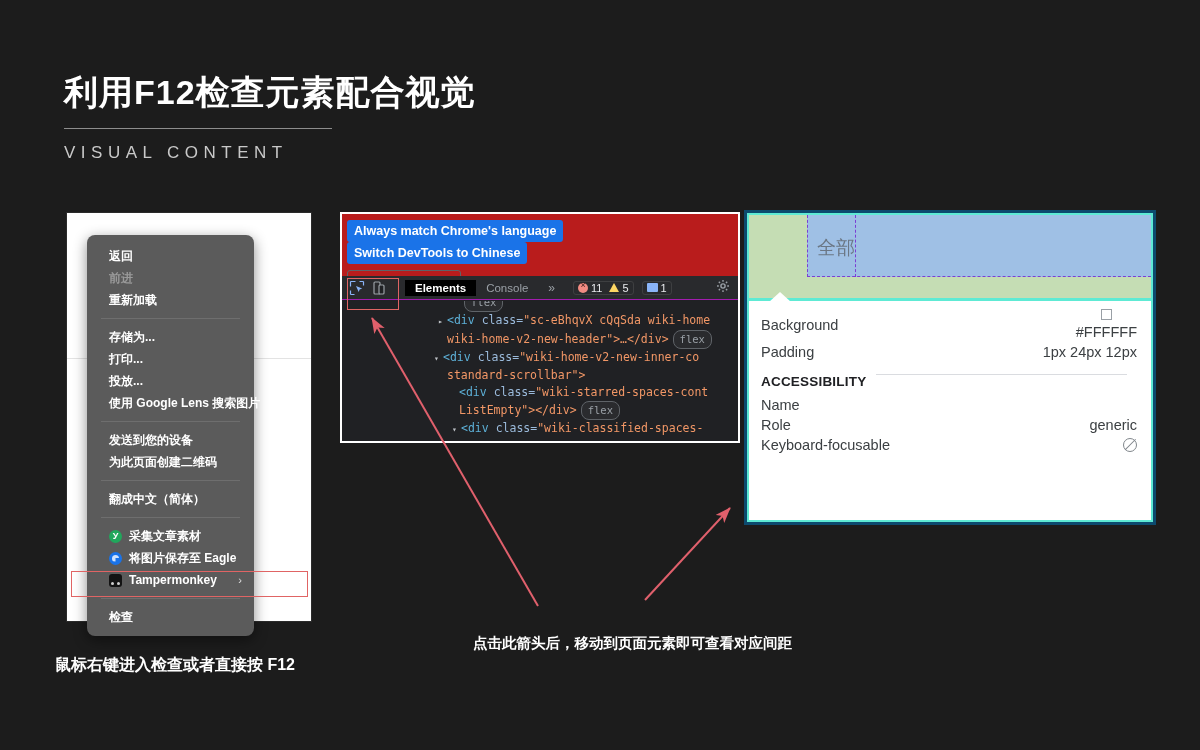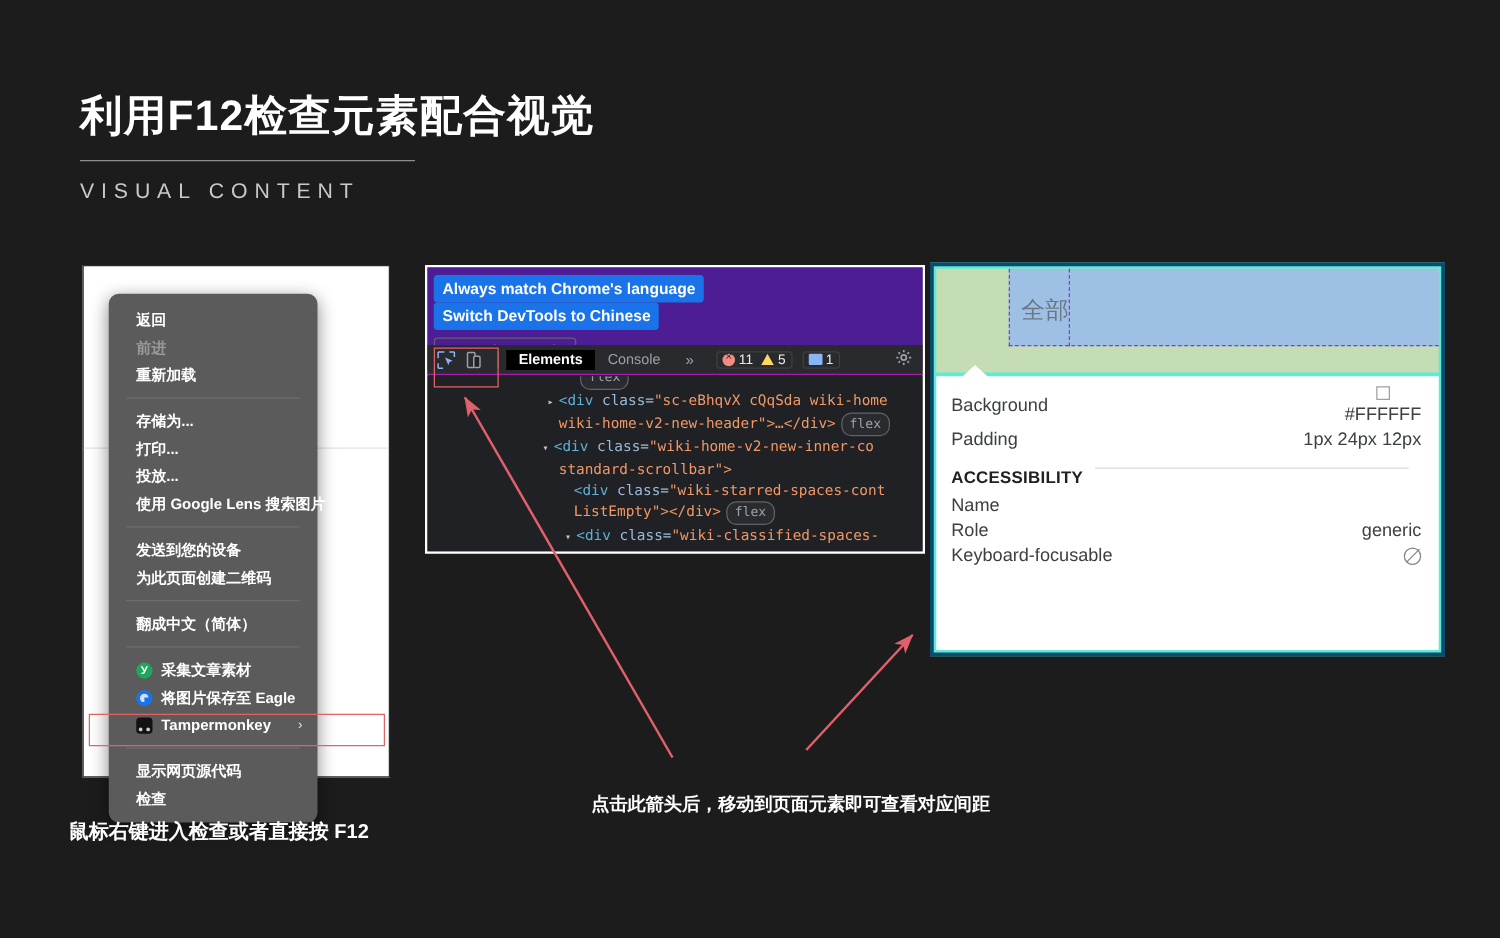--- a/index.html
+++ b/index.html
@@ -91,21 +91,21 @@
   
   #panel-devtools {
     position:absolute; left:340px; top:212px;
     width:400px; height:231px;
     background:#202124;
     border:2px solid #ffffff;
   }
   #lang-banner {
     position:absolute; left:0; top:0; width:100%;
     padding:6px 5px 4px 5px;
-    background:#4c1d95;
+    background:#b91c1c;
   }
   .lang-btn {
     display:inline-block; background:#1a73e8; color:#ffffff;
     font-size:12.5px; font-weight:bold; padding:4px 7px;
     border-radius:3px; margin-right:5px; white-space:nowrap;
   }
   .lang-btn2 {
     display:inline-block; background:transparent; color:#c9cdd1;
     font-size:12.5px; padding:3px 8px; border-radius:3px;
     border:1px solid #5f6368; margin-top:6px; white-space:nowrap;
@@ -315,23 +315,20 @@
       <span>将图片保存至 Eagle</span>
     </div>
     <div class="cm-item">
       <span class="cm-icon tm"></span>
       <span>Tampermonkey</span>
       <span class="cm-arrow">›</span>
     </div>
 
     <div class="cm-sep"></div>
 
-    <div class="cm-item">
-      <span>显示网页源代码</span>
-    </div>
     <div class="cm-item">
       <span>检查</span>
     </div>
   </div>
   <div id="inspect-highlight"></div>
 </div>
 
 <div id="panel-devtools">
 
   <div id="lang-banner">

